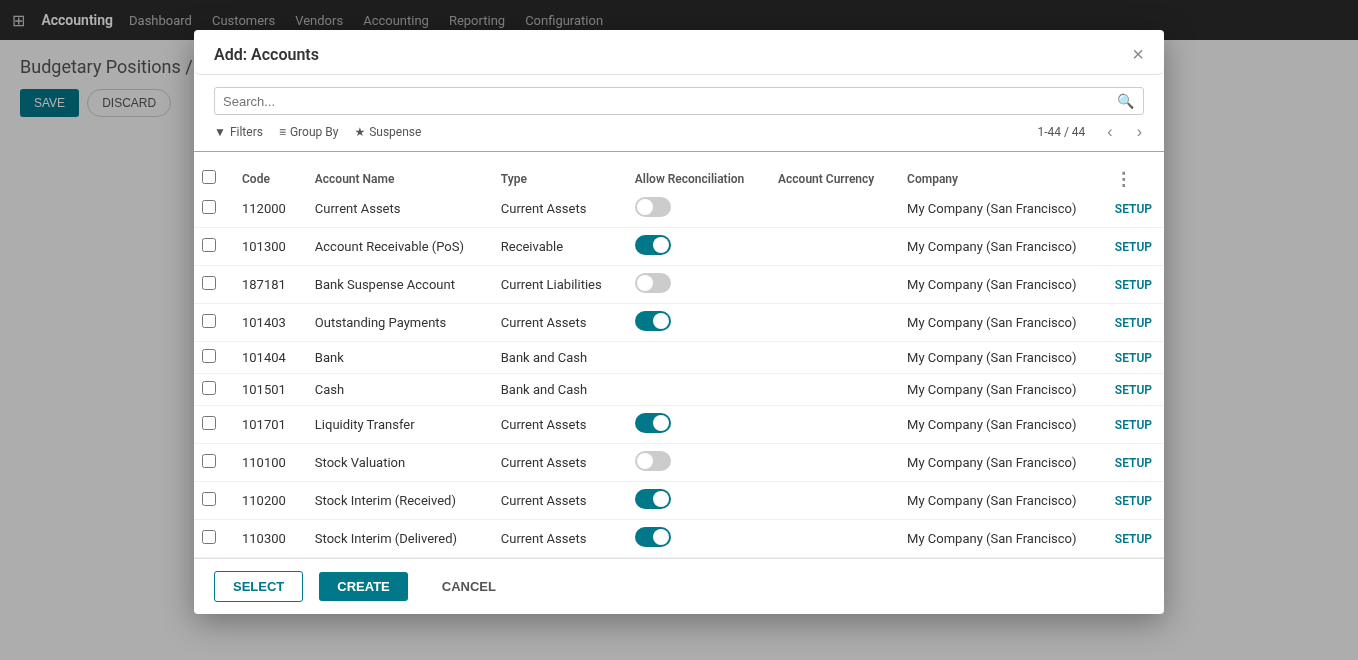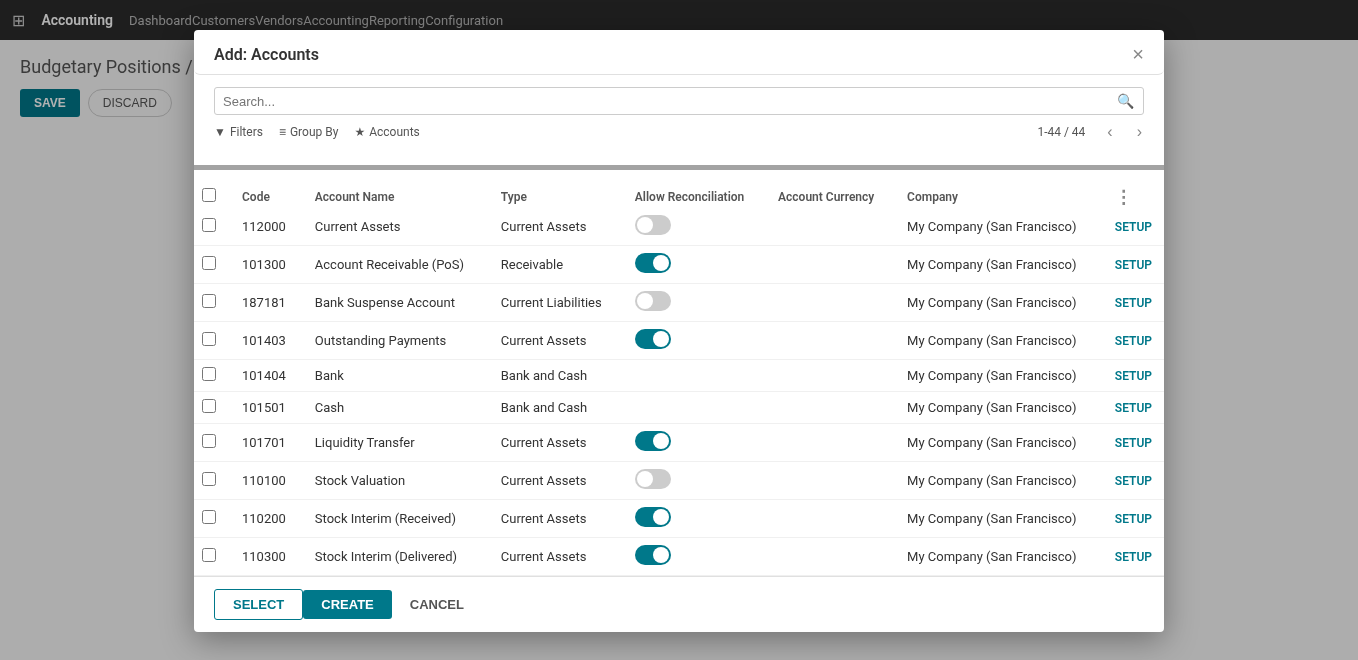--- a/index.html
+++ b/index.html
@@ -32,20 +32,21 @@
     }
 
     .app-topbar-title {
       color: #fff;
       font-weight: 600;
       font-size: 14px;
     }
 
     .app-topbar-nav {
       display: flex;
+      gap: 20px;
       color: #bbb;
       font-size: 13px;
     }
 
     .app-content {
       padding: 16px 20px;
     }
 
     .breadcrumb {
       font-size: 18px;
@@ -60,21 +61,21 @@
     }
 
     .btn-save {
       background: #00788a;
       color: #fff;
       border: none;
       padding: 6px 14px;
       border-radius: 3px;
       cursor: pointer;
       font-size: 12px;
-      font-weight: 700;
+      font-weight: 400;
     }
 
     .btn-discard {
       background: transparent;
       color: #555;
       border: 1px solid #ccc;
       padding: 6px 14px;
       border-radius: 14px;
       cursor: pointer;
       font-size: 12px;
@@ -122,22 +123,22 @@
     .modal-close {
       background: none;
       border: none;
       font-size: 20px;
       color: #888;
       cursor: pointer;
       line-height: 1;
     }
 
     .modal-search-area {
-      padding: 12px 20px 24px 20px;
-      border-bottom: 5px solid #a3a3a3;
+      padding: 12px 20px 10px 20px;
+      border-bottom: 1px solid #a3a3a3;
       position: relative;
     }
 
     .search-row {
       display: flex;
       align-items: center;
       border: 1px solid #ccc;
       border-radius: 3px;
       padding: 5px 8px;
       margin-bottom: 8px;
@@ -297,21 +298,21 @@
       left: 4px;
       color: #fff;
       font-size: 10px;
     }
 
     
     .modal-footer {
       padding: 12px 20px;
       border-top: 1px solid #e0e0e0;
       display: flex;
-      gap: 0;
+      gap: 16px;
       align-items: center;
     }
 
     .btn-select {
       background: #fff;
       color: #00788a;
       border: 1px solid #00788a;
       padding: 7px 18px;
       border-radius: 3px;
       cursor: pointer;
@@ -389,21 +390,21 @@
         <span class="filter-btn">
           <span>▼</span>
           <span>Filters</span>
         </span>
         <span class="filter-btn">
           <span>≡</span>
           <span>Group By</span>
         </span>
         <span class="filter-btn">
           <span>★</span>
-          <span>Accounts</span>
+          <span>Suspense</span>
         </span>
         <div class="pagination-info">
           <span>1-44 / 44</span>
           <button class="pag-btn">‹</button>
           <button class="pag-btn">›</button>
         </div>
       </div>
     </div>
 
     <div class="modal-body">

